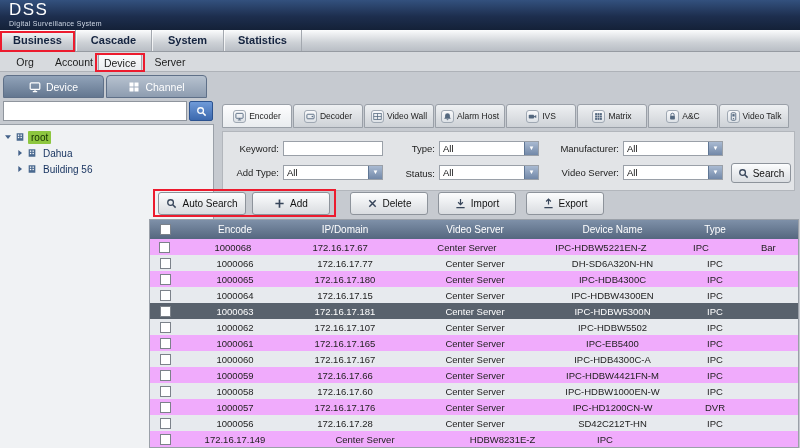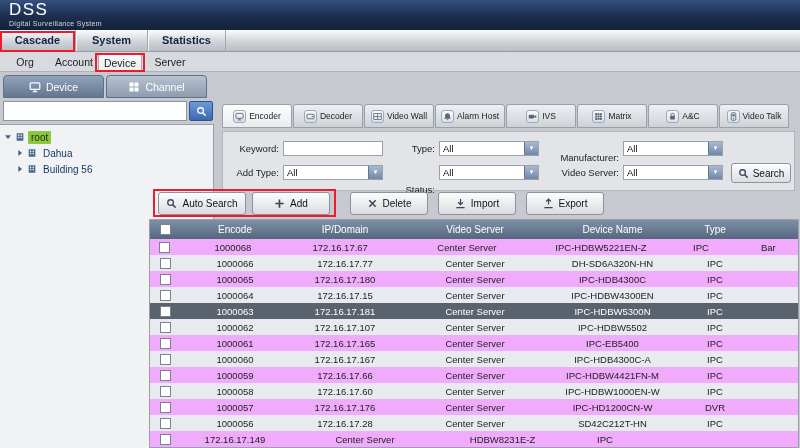--- a/index.html
+++ b/index.html
@@ -105,20 +105,21 @@
 <body>
 
 <div id="app">
 
   <div id="header">
     <div id="logo">DSS</div>
     <div id="subtitle">Digital Surveillance System</div>
   </div>
 
   <div id="menubar">
+      <div class="menu-tab" style="width: 76px;">Business</div>
       <div class="menu-tab" style="width: 76px;">Cascade</div>
       <div class="menu-tab" style="width: 72px;">System</div>
       <div class="menu-tab" style="width: 78px;">Statistics</div>
     </div>
   <div id="submenu">
       <div class="submenu-item" style="left: 6px; width: 38px;">Org</div>
       <div class="submenu-item" style="left: 50px; width: 48px;">Account</div>
       <div class="submenu-item active" style="left: 98px; width: 44px;">Device</div>
       <div class="submenu-item" style="left: 148px; width: 44px;">Server</div>
     </div>
@@ -331,31 +332,31 @@
         </span>
       <span>Search</span>
     </div>
   <div class="flabel" style="left: 6px; width: 50px; top: 9px;">Keyword:</div>
       <div class="finput" style="left: 60px; top: 9px; width: 100px;"></div>
       <div class="flabel" style="left: 170px; width: 42px; top: 9px;">Type:</div>
       <div class="fselect" style="left: 216px; top: 9px; width: 100px;">
         <span class="val">All</span>
         <span class="fsel-btn">▼</span>
       </div>
-      <div class="flabel" style="left: 326px; width: 70px; top: 18px;">Manufacturer:</div>
+      <div class="flabel" style="left: 326px; width: 70px; top: 9px;">Manufacturer:</div>
       <div class="fselect" style="left: 400px; top: 9px; width: 100px;">
         <span class="val">All</span>
         <span class="fsel-btn">▼</span>
       </div>
       <div class="flabel" style="left: 6px; width: 50px; top: 33px;">Add Type:</div>
       <div class="fselect" style="left: 60px; top: 33px; width: 100px;">
         <span class="val">All</span>
         <span class="fsel-btn">▼</span>
       </div>
-      <div class="flabel" style="left: 170px; width: 42px; top: 34px; margin-top: 16px;">Status:</div>
+      <div class="flabel" style="left: 170px; width: 42px; top: 34px;">Status:</div>
       <div class="fselect" style="left: 216px; top: 33px; width: 100px;">
         <span class="val">All</span>
         <span class="fsel-btn">▼</span>
       </div>
       <div class="flabel" style="left: 326px; width: 70px; top: 33px;">Video Server:</div>
       <div class="fselect" style="left: 400px; top: 33px; width: 100px;">
         <span class="val">All</span>
         <span class="fsel-btn">▼</span>
       </div>
     </div>

